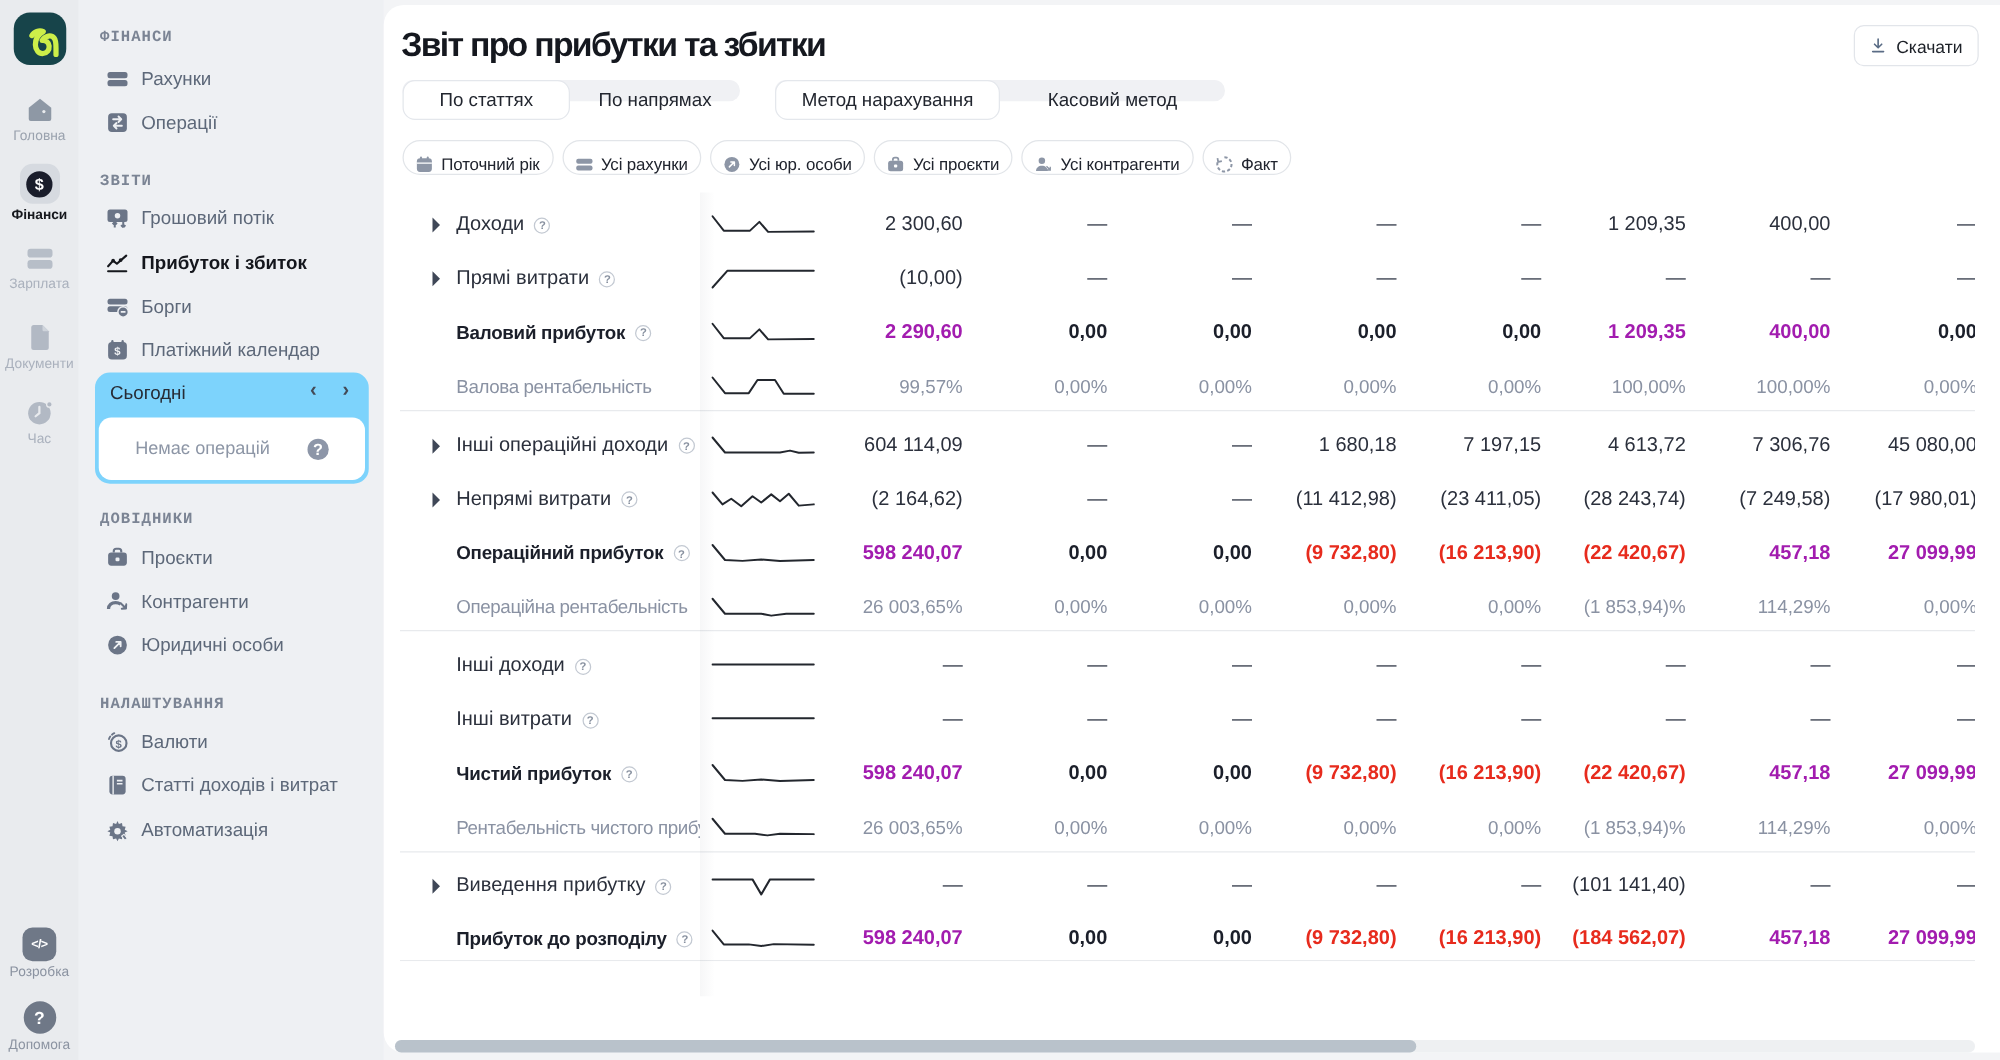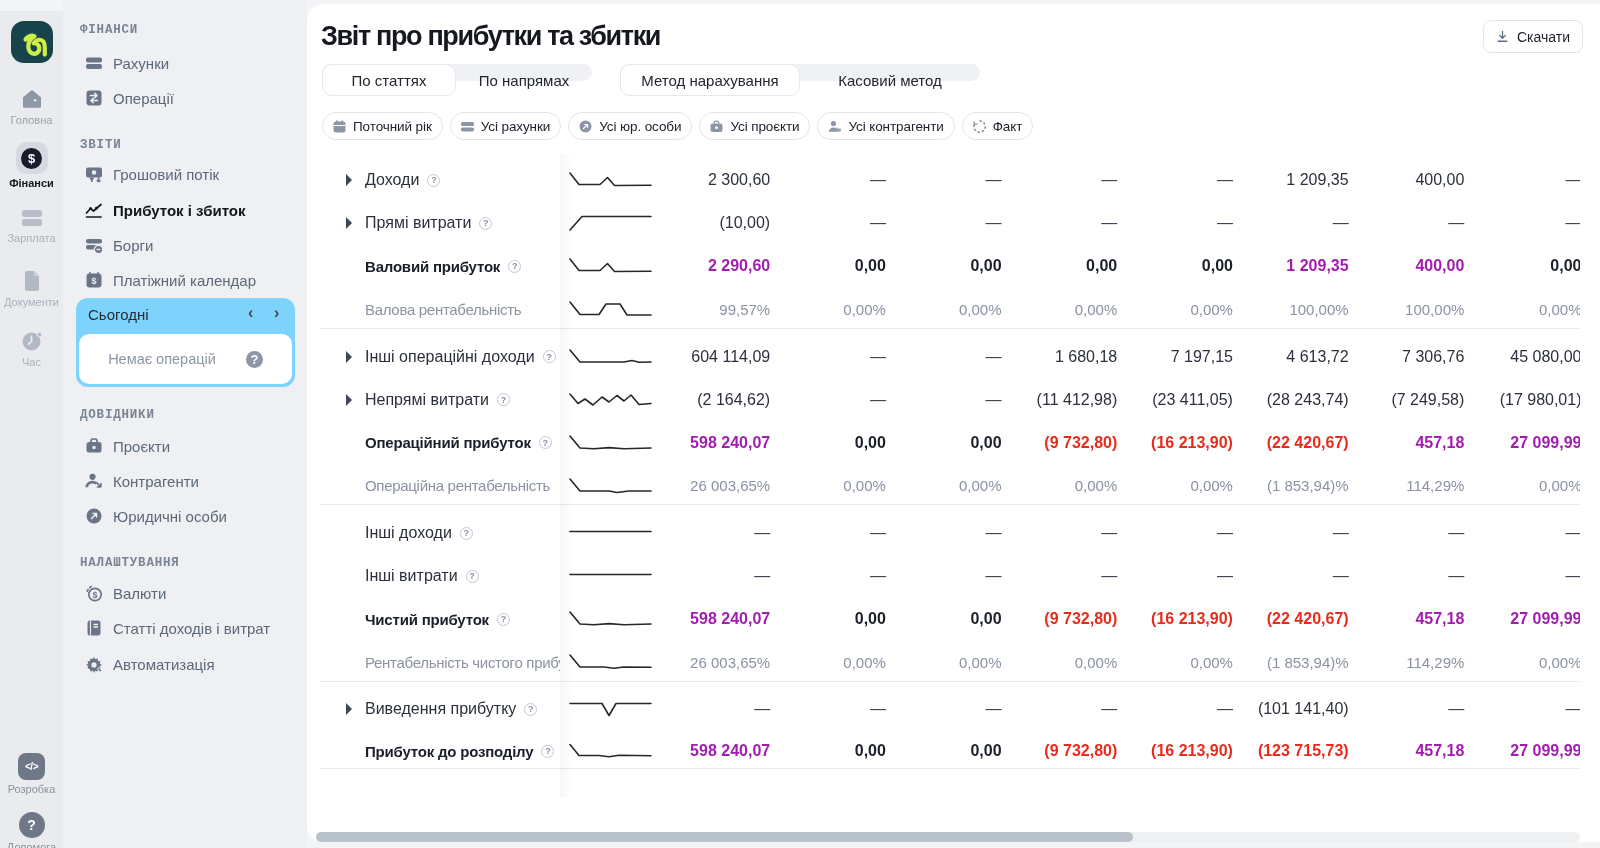--- a/index.html
+++ b/index.html
@@ -1,21 +1,21 @@
 <!DOCTYPE html>
 <html lang="uk"><head>
 <meta charset="utf-8">
 <title>Звіт про прибутки та збитки</title>
 <style>
   * { margin:0; padding:0; box-sizing:border-box; }
   html,body { width:1600px; height:848px; overflow:hidden; }
   body { position:relative; background:#f3f4f6; font-family:"Liberation Sans",sans-serif;
          -webkit-font-smoothing:antialiased; }
   
-  #rail { position:absolute; left:0; top:0; bottom:0; width:63px; background:#e9ebee;margin-top:11px; }
+  #rail { position:absolute; left:0; top:0; bottom:0; width:63px; background:#e9ebee; }
   .logo { position:absolute; left:11px; top:10px; width:42px; height:42px; border-radius:13px;
           background:#17444a; }
   .ritem { position:absolute; left:0; width:63px; text-align:center; }
   .ritem .lbl { display:block; font-size:11px; color:#9aa2ae; margin-top:3px; }
   .ritem svg { display:block; margin:0 auto; }
   .fin-chip { width:32px; height:32px; margin:0 auto; border-radius:10px; background:#d6dae0;
               display:flex; align-items:center; justify-content:center; }
   .fin-circ { width:21px; height:21px; border-radius:50%; background:#1a1d2b; color:#fff;
               font-size:13px; font-weight:bold; display:flex; align-items:center; justify-content:center; }
   .devchip { width:27px; height:27px; margin:0 auto; border-radius:8px; background:#6f7887;
@@ -52,21 +52,21 @@
   #dlbtn { position:absolute; right:17px; top:16px; height:33px; padding:0 12px;
            border:1px solid #e2e5ea; border-radius:8px; display:flex; align-items:center; gap:8px;
            font-size:14px; color:#1c2027; background:#fff; }
   .seg { position:absolute; top:60px; height:17px; display:flex; background:#f0f1f4;
          border-radius:10px; font-size:15px; color:#22262f; }
   .seg > div { display:flex; align-items:center; justify-content:center; height:32px; }
   .seg .on { background:#fff; border:1px solid #e4e7ec; border-radius:10px; }
   #chips { position:absolute; left:15px; top:108px; display:flex; gap:7px; }
   .chip span { letter-spacing:-0.1px; }
   .chip { height:28px; border:1px solid #e2e5e9; border-radius:14px; background:#fff;
-          display:flex; align-items:center; gap:6px; padding:0 10px 0 9px;
+          display:flex; align-items:flex-end; gap:6px; padding:0 10px 0 9px;
           font-size:13.5px; color:#20242e; white-space:nowrap; }
   .chip svg { flex:0 0 auto; }
   
   #twrap { position:absolute; left:13px; top:150px; width:1260px; overflow:hidden;
            border-radius:8px 8px 0 0; }
   #tbl { width:1269px; }
   .hrow { display:flex; height:29px; background:#f2f3f5; align-items:center;
           font-size:12px; letter-spacing:0.3px; color:#8b93a3; }
   .hl { width:240px; padding-left:26px; align-self:stretch; display:flex; align-items:center; background:#f0f2f4; }
   .ht { width:103px; padding-left:9px; }
@@ -603,21 +603,21 @@
 <div class="c2">
               <svg width="83" height="20" viewBox="0 0 83 20">
                 <polyline points="1.0,3.5 10.0,14.5 30.0,14.5 40.0,15.8 50.0,14.3 82.0,14.8" fill="none" stroke="#23272e" stroke-width="1.6" stroke-linejoin="round" stroke-linecap="round"></polyline>
               </svg>
             </div>
 <div class="cm g">598 240,07</div>
 <div class="cm">0,00</div>
 <div class="cm">0,00</div>
 <div class="cm r">(9 732,80)</div>
 <div class="cm r">(16 213,90)</div>
-<div class="cm r">(123 715,73)</div>
+<div class="cm r">(184 562,07)</div>
 <div class="cm g">457,18</div>
 <div class="cm g">27 099,99</div>
 </div>
 <div class="tbot"></div>
 </div>
       </div>
     <div class="stickysh"></div>
     <div id="sbtrack">
         <div id="sbthumb"></div>
       </div>

